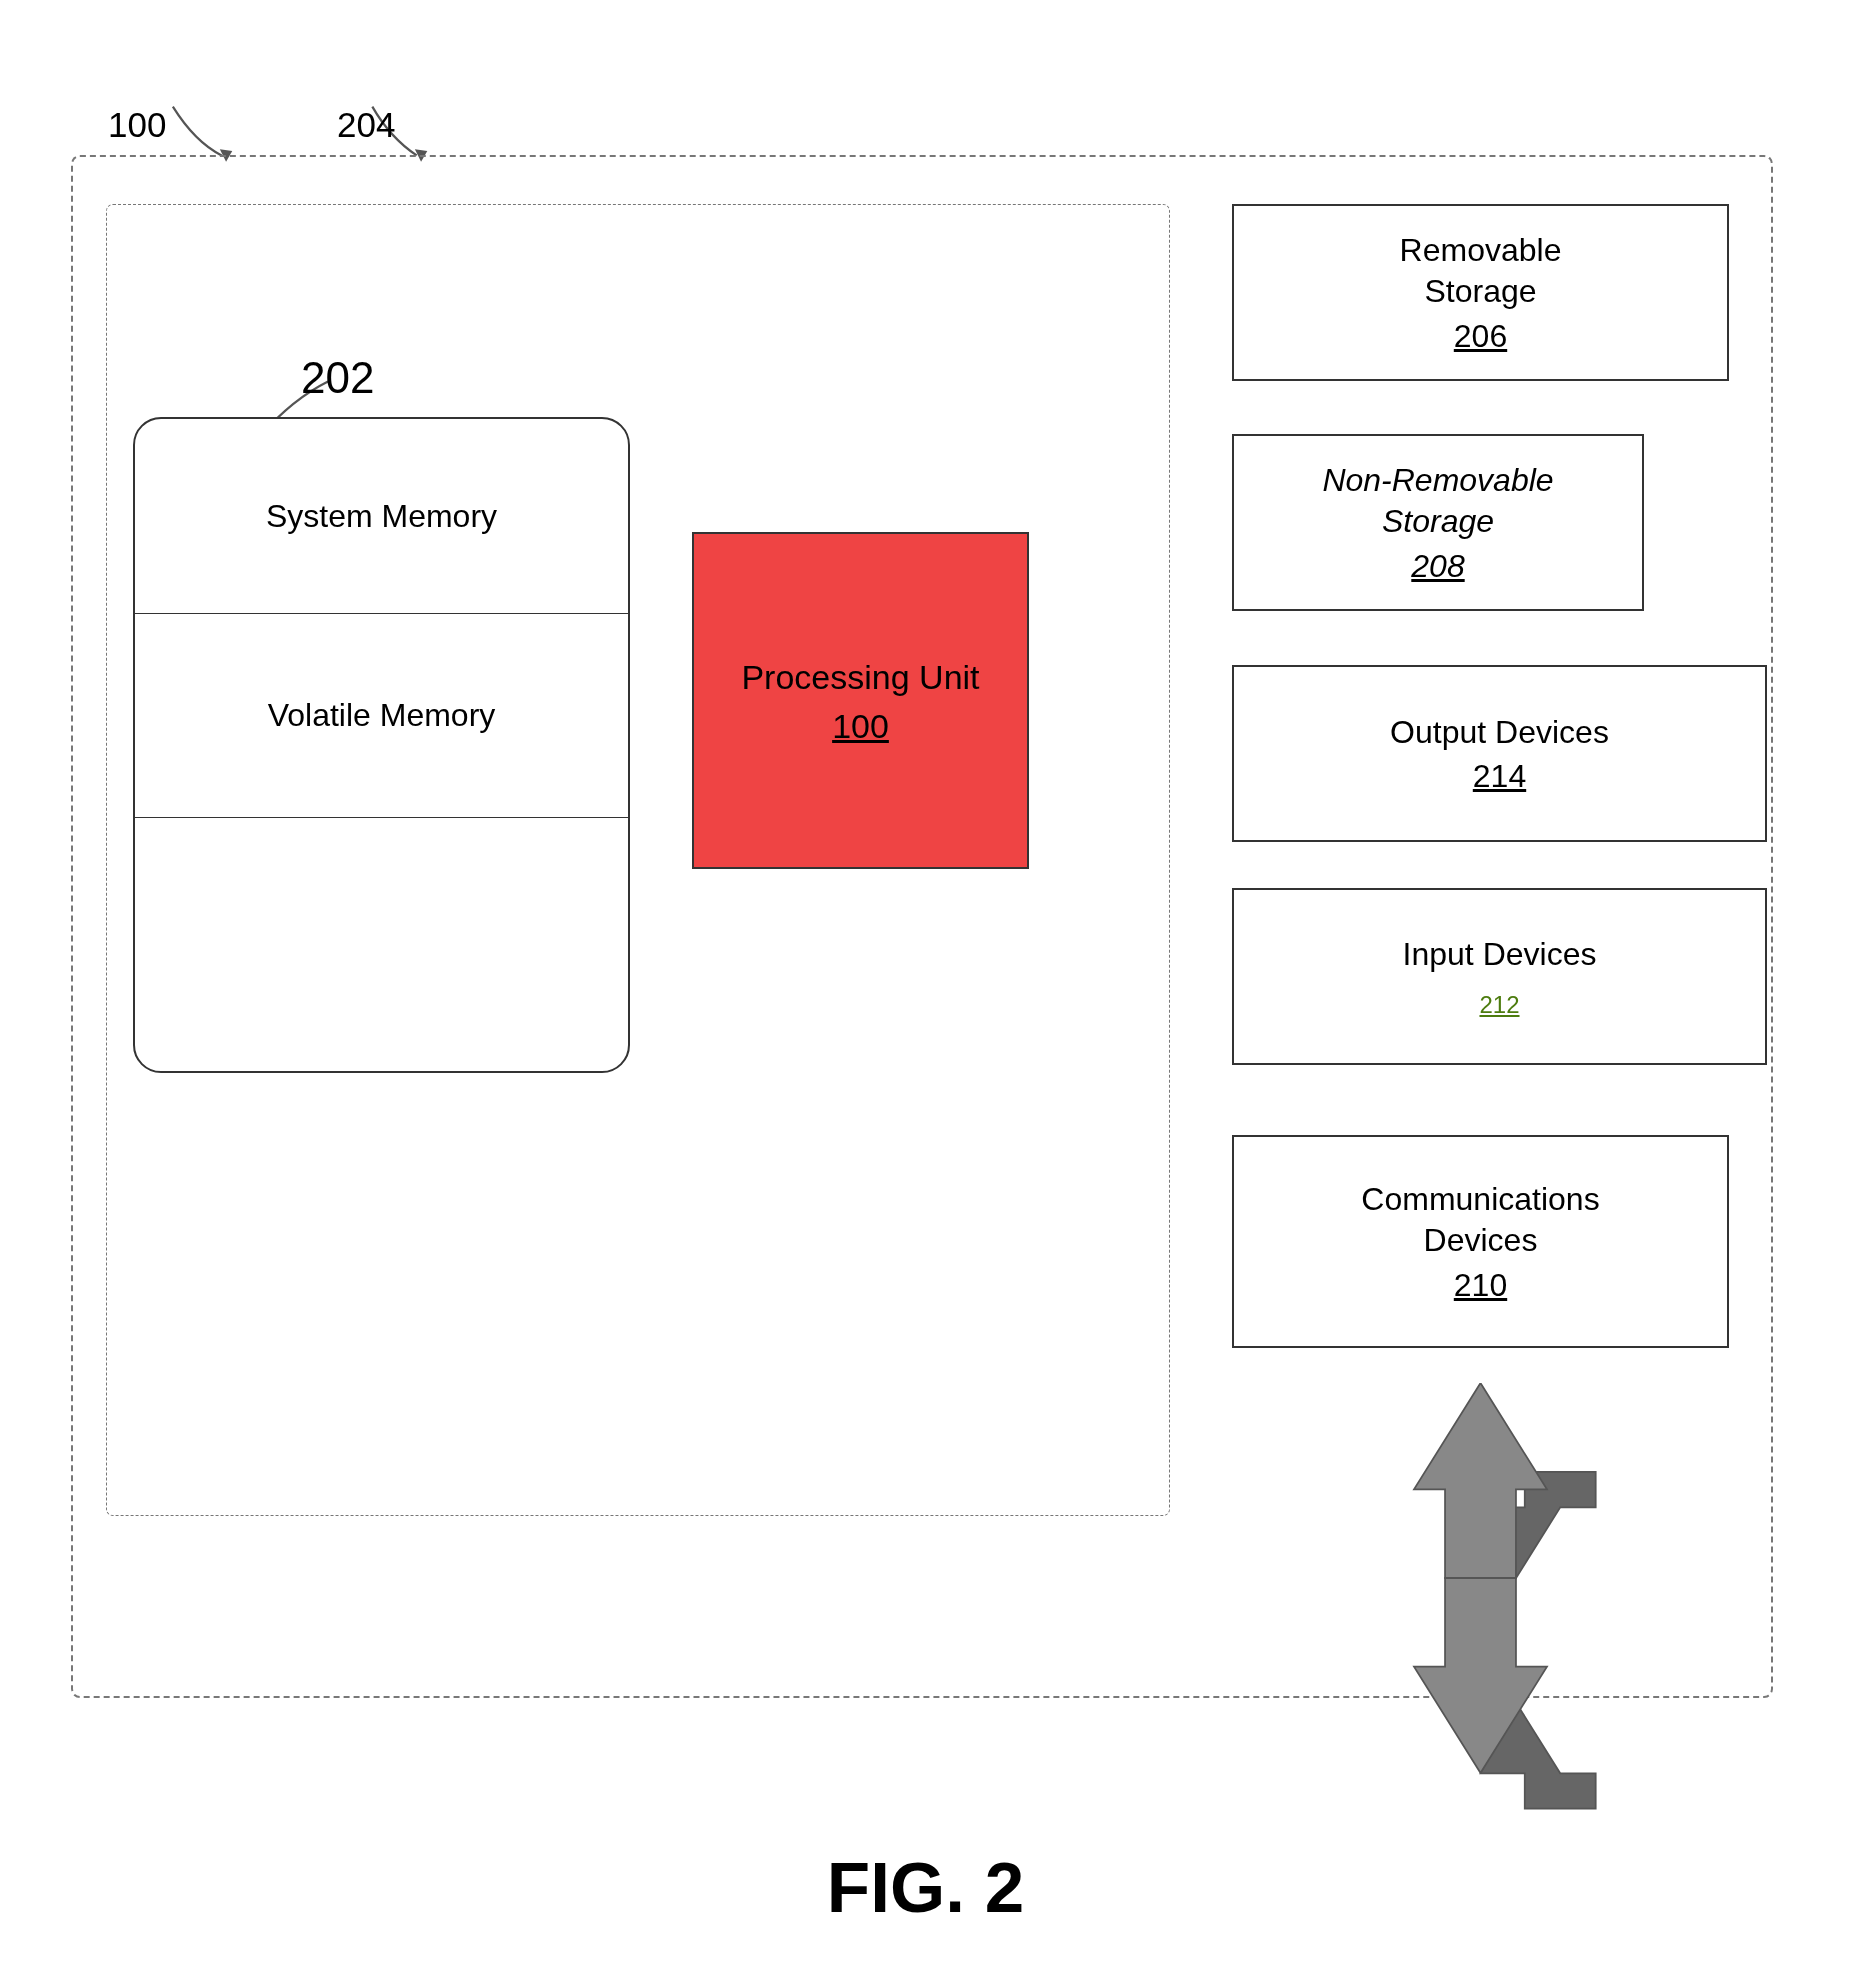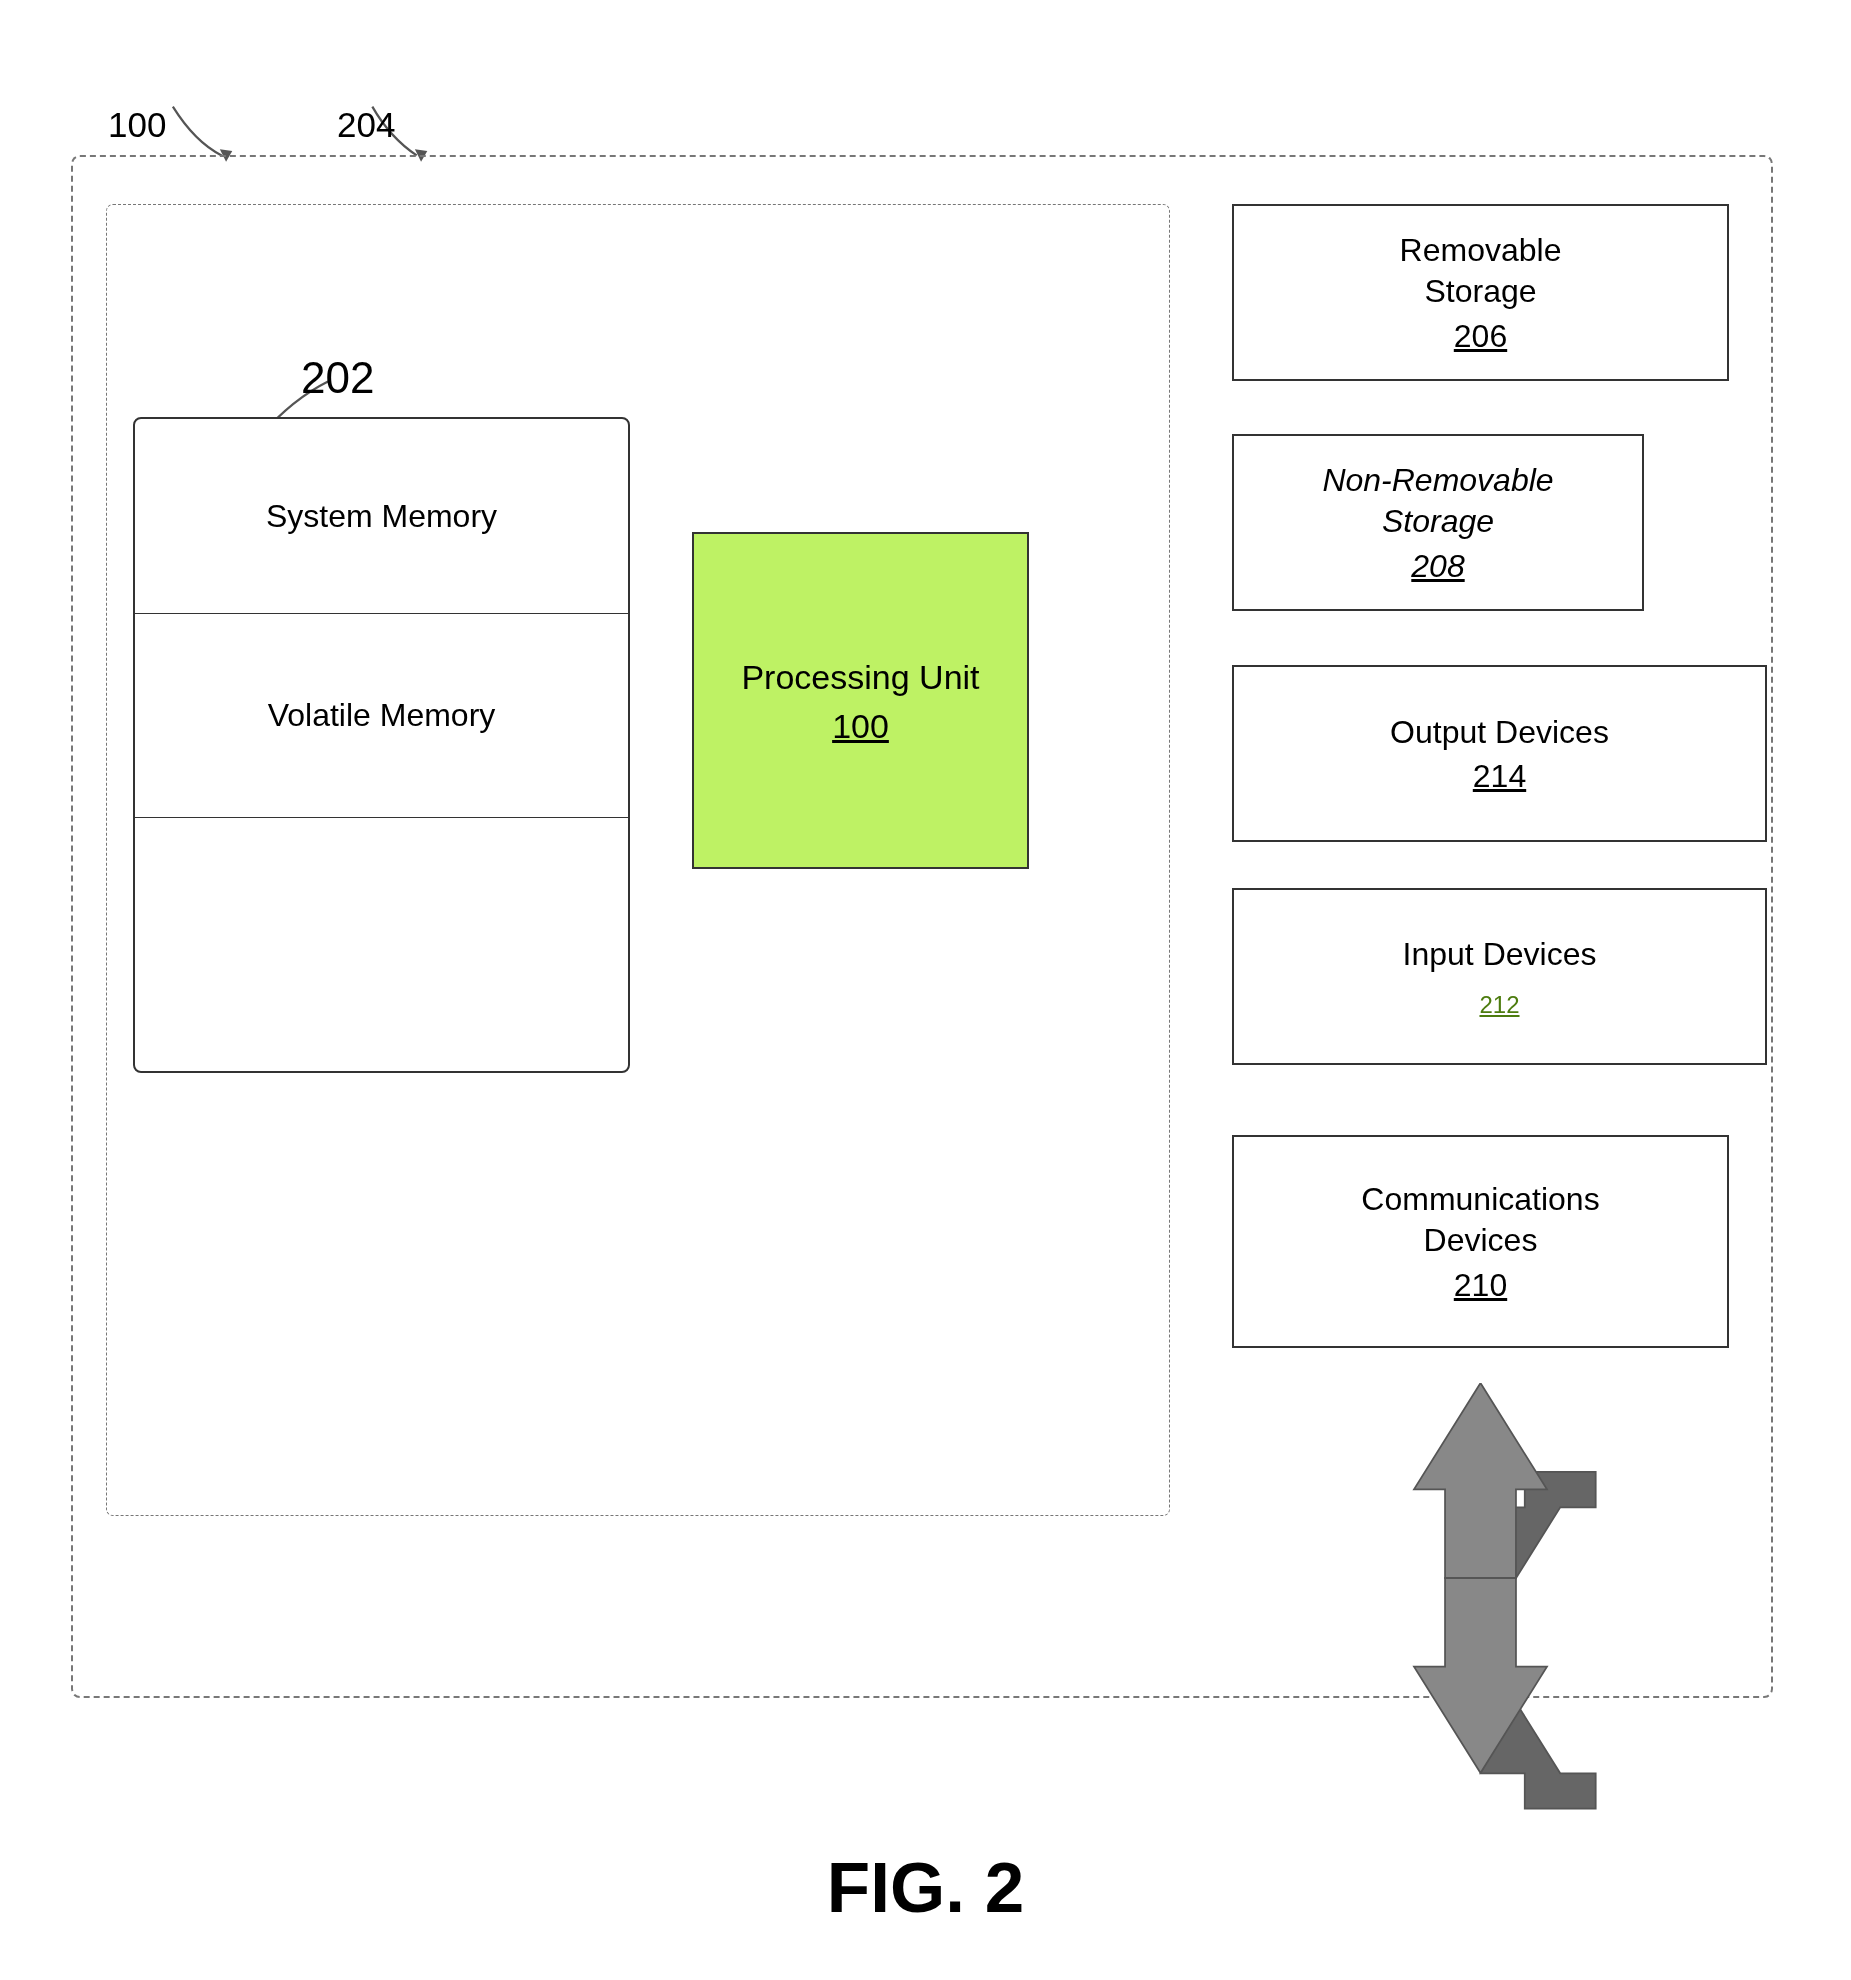--- a/index.html
+++ b/index.html
@@ -47,33 +47,33 @@
 <div style="position:absolute; top:105px; left:108px; font-size:35px; color:#000;">100</div>
 
 <div style="position:absolute; top:105px; left:337px; font-size:35px; color:#000;">204</div>
 
 <div style="position:absolute; top:155px; left:71px; width:1702px; height:1543px; border:2.7px dashed #777; border-radius:8.9px;"></div>
 
 <div style="position:absolute; top:204px; left:106px; width:1064px; height:1312px; border:1.8px dashed #777; border-radius:7px;"></div>
 
 <div style="position:absolute; top:353px; left:301px; font-size:44px; color:#000;">202</div>
 
-<div style="position:absolute; top:417px; left:133px; width:497px; height:656px; border:2.7px solid #333; border-radius:8px; background:#fff; overflow:hidden;">
+<div style="position:absolute; top:417px; left:133px; width:497px; height:656px; border:2.7px solid #333; border-radius:28px; background:#fff; overflow:hidden;">
 
   <div style="height:195px; border-bottom:1.8px solid #333; display:flex; align-items:center; justify-content:center; font-size:32px; text-align:center; color:#000;">
     <span>System Memory</span>
   </div>
 
   <div style="height:204px; border-bottom:1.8px solid #333; display:flex; align-items:center; justify-content:center; font-size:32px; text-align:center; color:#000;">
     <span>Volatile Memory</span>
   </div>
 
 </div>
 
-<div style="position:absolute; top:532px; left:692px; width:337px; height:337px; border:2.7px solid #333; background:#bef264; display:flex; flex-direction:column; align-items:center; justify-content:center; text-align:center;">
+<div style="position:absolute; top:532px; left:692px; width:337px; height:337px; border:2.7px solid #333; background:#ef4444; display:flex; flex-direction:column; align-items:center; justify-content:center; text-align:center;">
   <div style="font-size:34px; line-height:1.3; color:#000;">Processing Unit</div>
   <div style="font-size:34px; text-decoration:underline; margin-top:7px; color:#000;">100</div>
 </div>
 
 <div style="position:absolute; top:204px; left:1232px; width:497px; height:177px; border:2.7px solid #333; background:#fff; display:flex; flex-direction:column; align-items:center; justify-content:center; text-align:center;">
   <div style="font-size:32px; line-height:1.3; color:#000;">Removable<br>Storage</div>
   <div style="font-size:32px; text-decoration:underline; margin-top:5.3px; color:#000;">206</div>
 </div>
 
 <div style="position:absolute; top:434px; left:1232px; width:412px; height:177px; border:2.7px solid #333; background:#fff; display:flex; flex-direction:column; align-items:center; justify-content:center; text-align:center;font-style:italic;">

